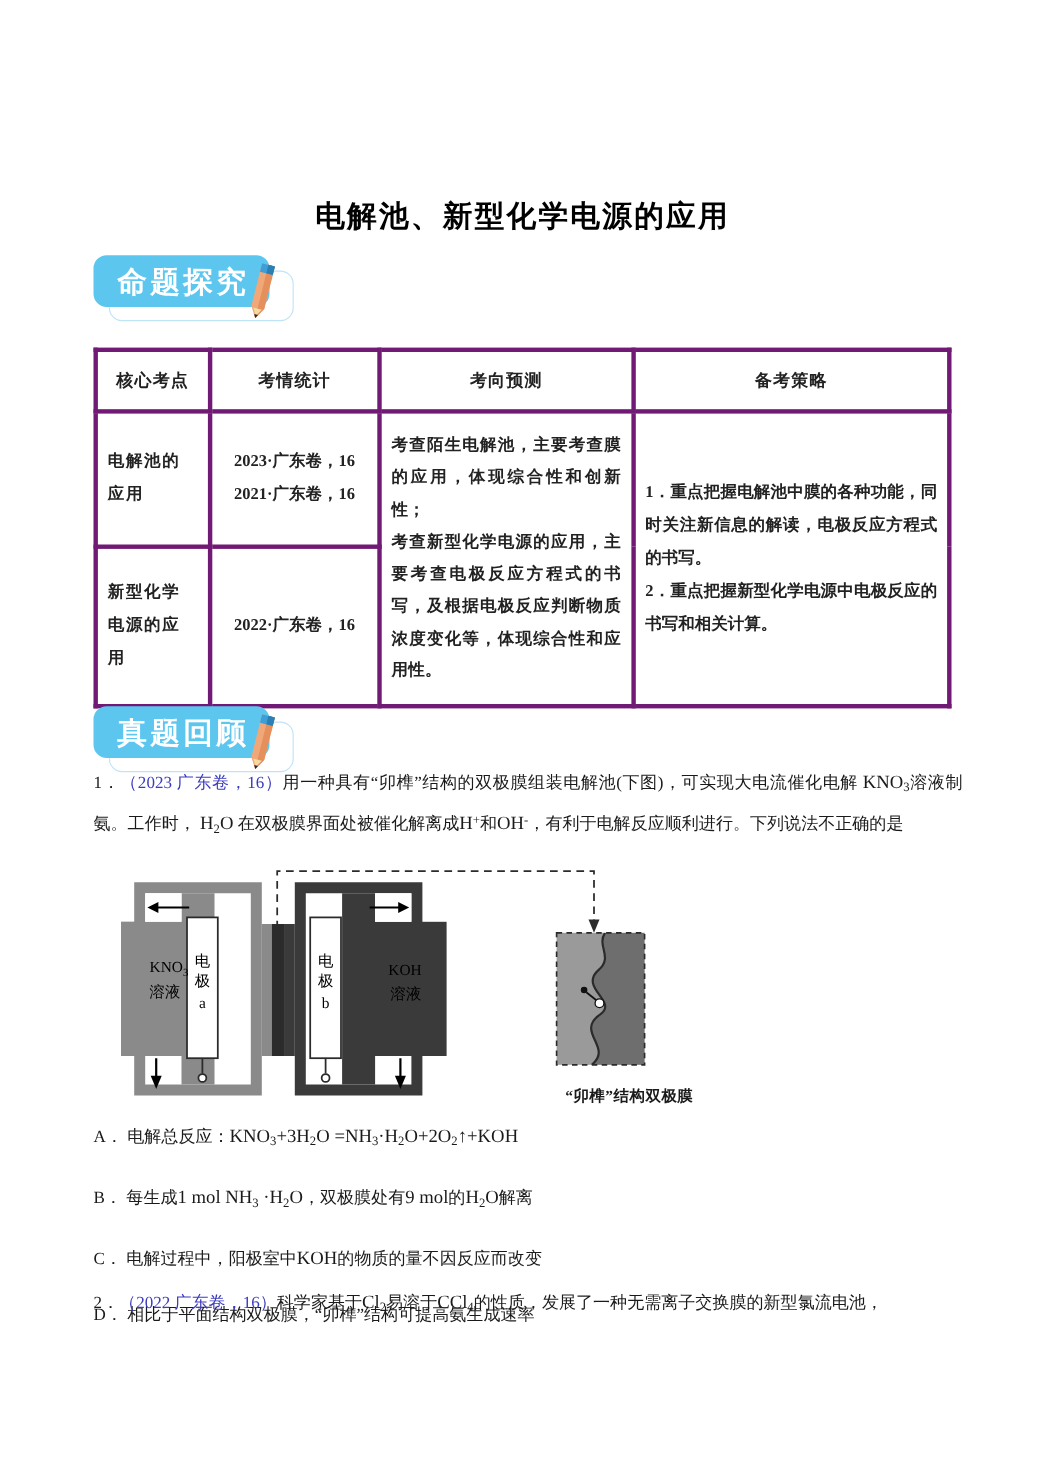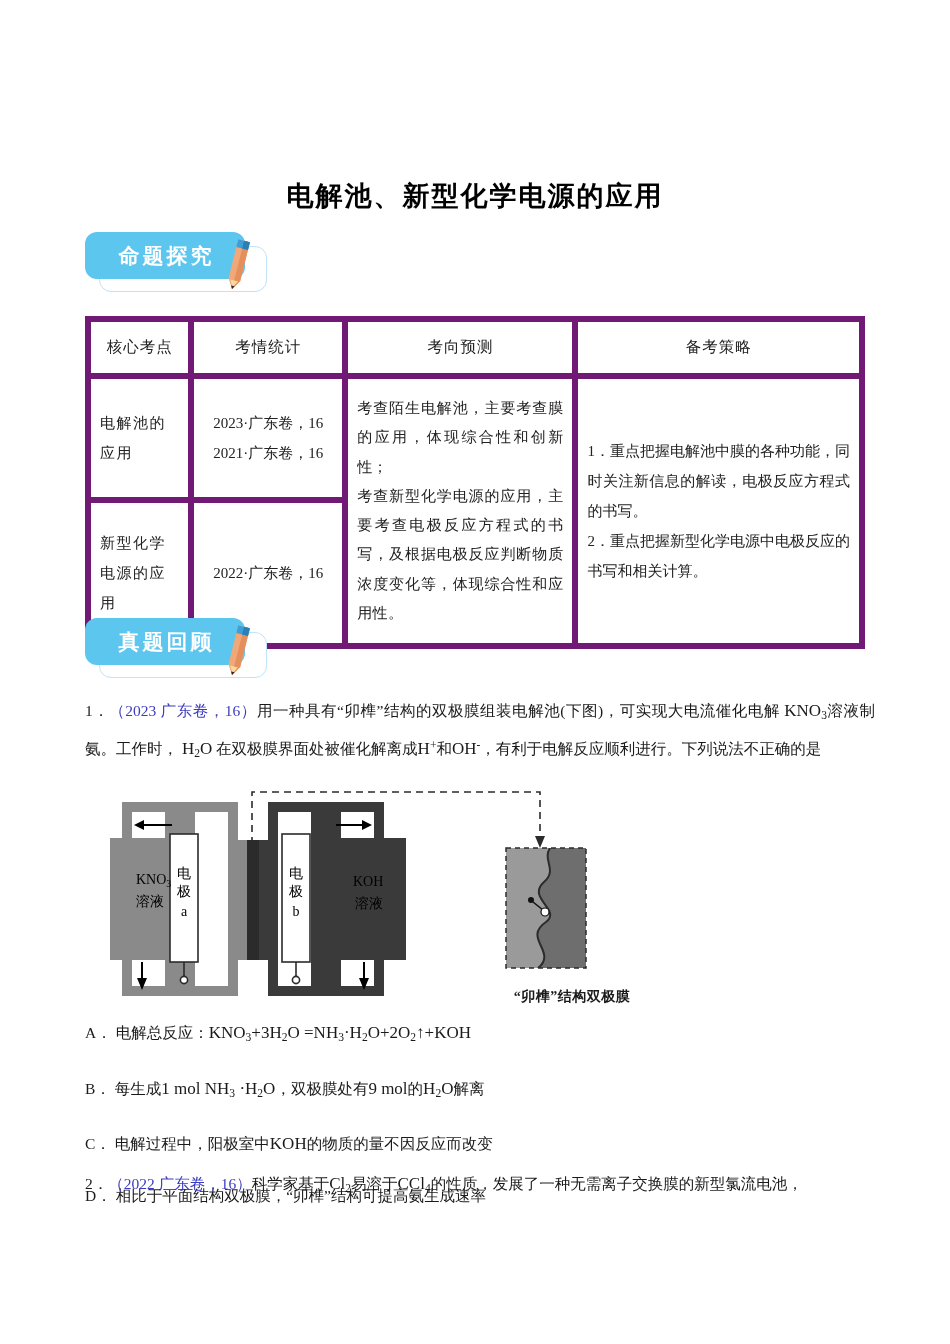--- a/index.html
+++ b/index.html
@@ -61,21 +61,21 @@
   .badge-main {
     position: absolute;
     left: 0;
     top: 0;
     width: 160px;
     height: 47px;
     background: #5cc6ef;
     border-radius: 12px;
     color: #ffffff;
     font-family: "DejaVu Serif", "Liberation Serif", serif;
-    font-size: 21px;
+    font-size: 27px;
     font-weight: bold;
     letter-spacing: 3px;
     display: flex;
     align-items: center;
     justify-content: center;
     text-indent: 3px;
   }
   .badge-pencil {
     position: absolute;
     left: 138px;
@@ -89,24 +89,24 @@
     position: absolute;
     left: 85px;
     top: 316px;
     width: 780px;
     border-collapse: collapse;
     font-family: "Liberation Serif", "DejaVu Serif", serif;
     font-size: 15px;
     color: #222;
   }
   .info-table td, .info-table th {
-    border: 6px solid #701a75;
+    border: 4px solid #701a75;
     vertical-align: middle;
     padding: 15px 9px;
-    font-weight: normal;
+    font-weight: bold;
   }
   .info-table thead td {
     text-align: center;
     height: 56px;
     font-size: 15.5px;
     letter-spacing: 1px;
   }
   .col1 { width: 104px; }
   .col2 { width: 155px; }
   .col3 { width: 232px; }
@@ -238,21 +238,21 @@
       </tr>
       <tr>
         <td class="col1 tall-2 cell-topic">新型化学电源的应用</td>
         <td class="col2 tall-2 cell-center">
           <div>2022·广东卷，16</div>
         </td>
       </tr>
     </tbody>
   </table>
 
-  <div class="badge-wrap" style="left:85px; top:618px;text-align:right;">
+  <div class="badge-wrap" style="left:85px; top:642px;text-align:right;">
     <div class="badge-shadow"></div>
     <div class="badge-main">真题回顾</div>
     <svg class="badge-pencil" viewBox="0 0 30 58">
       <g transform="rotate(14 15 29)">
         <path d="M9 4 L21 4 L21 44 L15 54 L9 44 Z" fill="#f0a878"></path>
         <path d="M15 4 L21 4 L21 44 L15 54 Z" fill="#e58f5c"></path>
         <path d="M9 4 L21 4 L21 12 L9 12 Z" fill="#3d9fd8"></path>
         <path d="M15 4 L21 4 L21 12 L15 12 Z" fill="#2a7fb5"></path>
         <path d="M11 45 L15 52 L19 45 Z" fill="#f6d9a0"></path>
         <path d="M13.2 50.5 L15 53.8 L16.8 50.5 Z" fill="#2b2b2b"></path>

